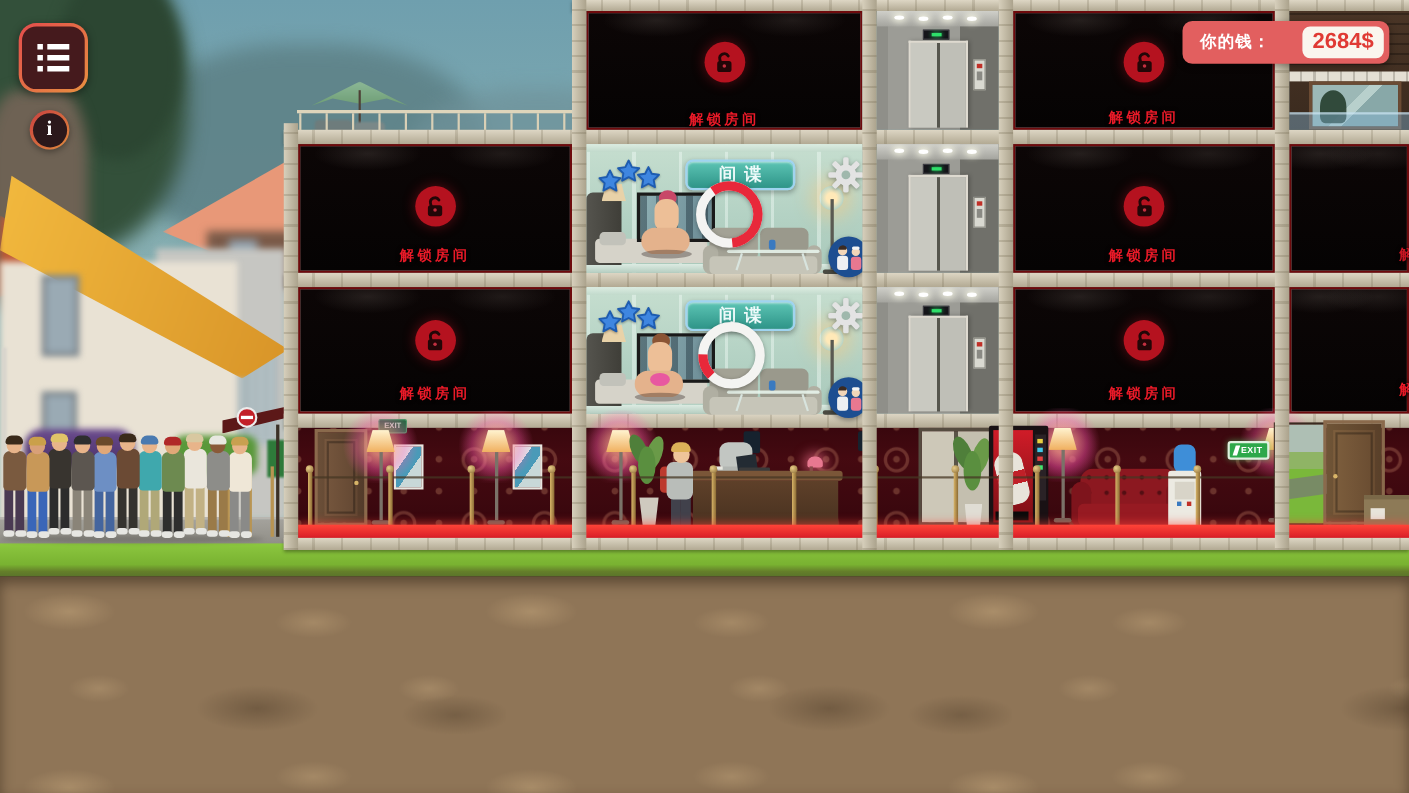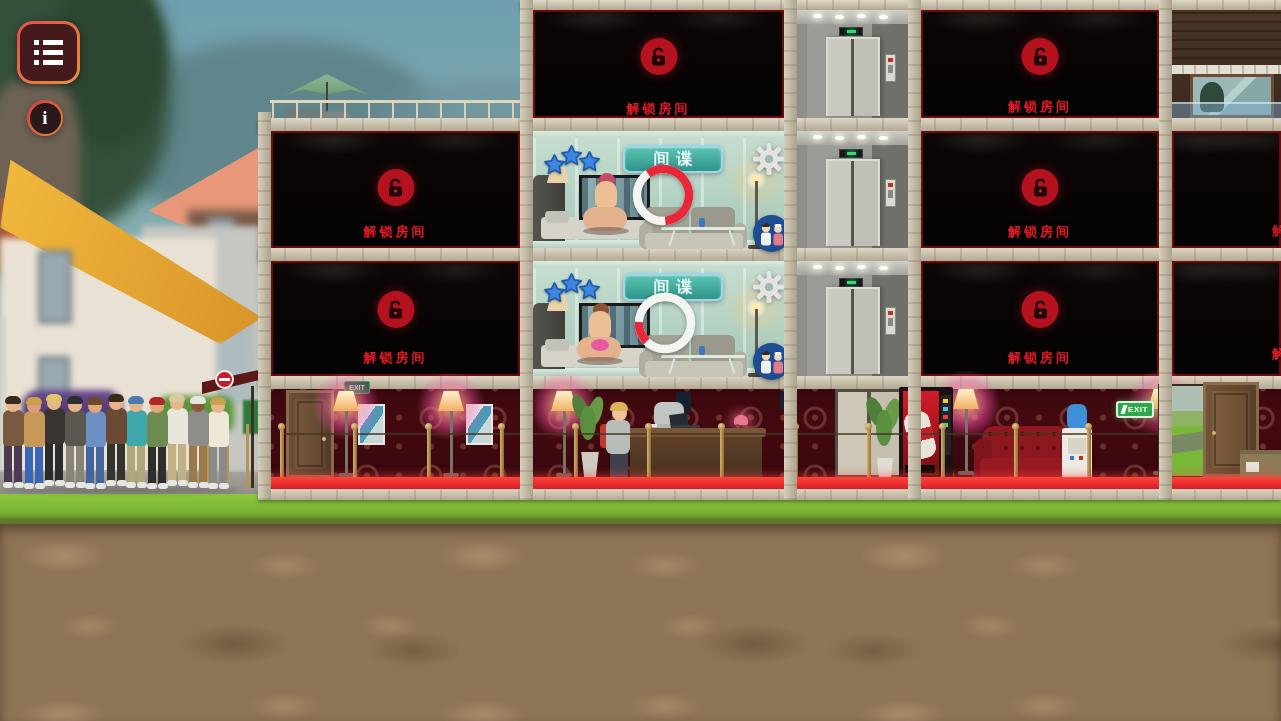--- a/index.html
+++ b/index.html
@@ -698,14 +698,18 @@
         </span>
       <span class="row">
           <span class="dot"></span>
           <span class="bar"></span>
         </span>
     </span>
   </button>
   <button class="info-btn">
     <span class="inner">i</span>
   </button>
+  <div class="money">
+    <span class="lbl">你的钱：</span>
+    <span class="pill">2684$</span>
+  </div>
 
 </div>
 
 </body></html>

